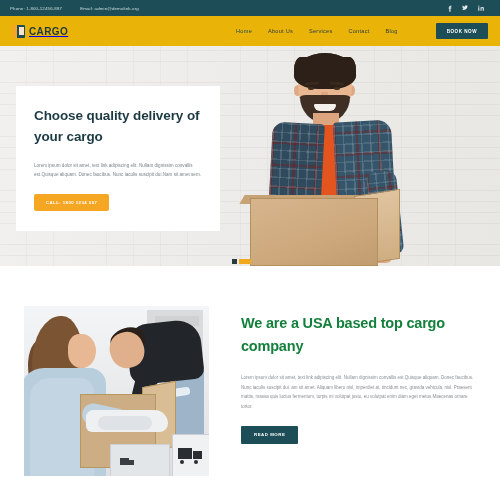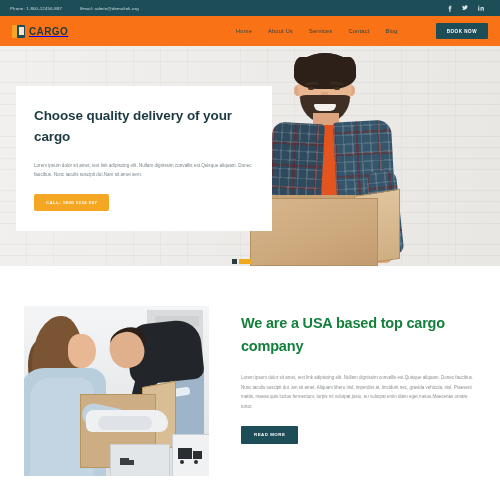--- a/index.html
+++ b/index.html
@@ -20,21 +20,21 @@
   .topbar .contact{ display:flex; align-items:center; gap:18px; }
   .topbar .ct{ font-size:4.4px; letter-spacing:.15px; white-space:nowrap; }
   .topbar .spacer{ flex:1; }
   .topbar .socials{ display:flex; align-items:center; gap:10px; padding-right:6px;}
   .soc{ width:6px; height:7px; display:flex; align-items:center; justify-content:center;
         color:#e8eef0; font-size:5.5px; line-height:1; }
   .soc svg{ display:block; }
 
   
   .header{
-    height:30px; background:#f97316;
+    height:30px; background:#eab308;
     display:flex; align-items:center; padding:0 12px;
   }
   .logo{ display:flex; align-items:center; gap:4px; }
   .logo-mark{ width:13px; height:13px; position:relative; border-radius:1px; overflow:hidden; }
   .logo-mark .lm-l{ position:absolute; left:0; top:0; width:45%; height:100%; background:#f5a623; }
   .logo-mark .lm-r{ position:absolute; right:0; top:0; width:58%; height:100%; background:#1d4e58; }
   .logo-mark .lm-n{ position:absolute; right:10%; top:18%; width:38%; height:64%; background:#fae3cf;}
   .logo-txt{ font-size:10px; font-weight:700; color:#1d3a42; letter-spacing:.4px; }
 
   .nav{ margin-left:auto; display:flex; align-items:center; gap:16px; }
@@ -111,21 +111,21 @@
              border:.6px solid #b3905f; transform:skewY(-9deg); transform-origin:left bottom; }
   .box-top{ position:absolute; left:-8px; bottom:62px; width:120px; height:9px;
             background:#c6a275; transform:skewX(-30deg); }
   .dots{ position:absolute; left:232px; bottom:2px; display:flex; gap:1.5px; z-index:6; }
   .dot{ width:5px; height:5px; }
   .dot.d1{ background:#2a3b3f; }
   .dot.d2{ background:#f0a91e; width:12px; }
 
   
   .hero-card{
-    position:absolute; left:16px; top:40px; width:256px;
+    position:absolute; left:16px; top:40px; width:204px;
     background:#ffffff; padding:20px 18px 20px 18px; z-index:5;
   }
   .hero-card h1{ font-size:13.5px; line-height:1.55; color:#1d3a42; font-weight:700; letter-spacing:-.1px;}
   .hero-card p{ font-size:4.6px; line-height:2.05; color:#7b858a; margin-top:13px; }
   .cta{
     display:inline-block; margin-top:14px; background:#f5a623; color:#ffffff;
     font-size:4.3px; font-weight:700; letter-spacing:.45px;
     padding:6px 12px; border:none; border-radius:2px; cursor:pointer;
   }
 

